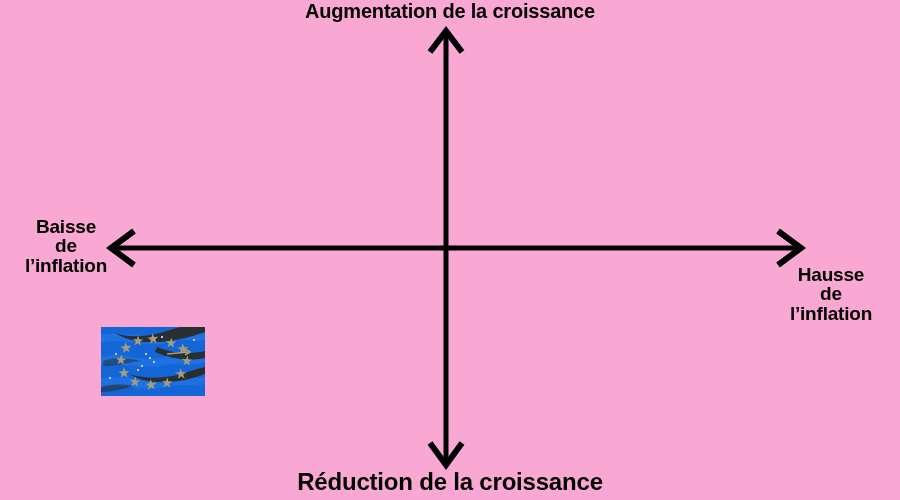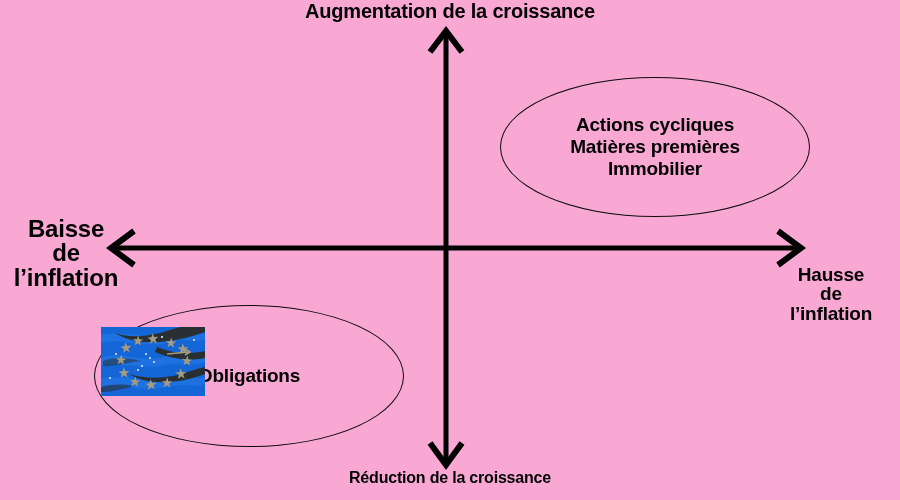--- a/index.html
+++ b/index.html
@@ -39,28 +39,28 @@
     top: 1px;
     width: 900px;
     text-align: center;
     font-size: 20px;
   }
   #label-bottom {
     left: 0;
     top: 470px;
     width: 900px;
     text-align: center;
-    font-size: 16px;
+    font-size: 24px;
   }
   #label-left {
     left: 0px;
     top: 217px;
     width: 132px;
     text-align: center;
-    font-size: 24px;
+    font-size: 19px;
   }
   #label-right {
     left: 762px;
     top: 217px;
     width: 138px;
     text-align: center;
     font-size: 19px;
     margin-top: 48px;
   }
   .axis-label .ln { display: block; }
@@ -133,33 +133,21 @@
     <span class="ln">l’inflation</span>
   </div>
 
   <div class="axis-label" id="label-right">
     <span class="ln">Hausse</span>
     <span class="ln">de</span>
     <span class="ln">l’inflation</span>
   </div>
 
 
-  <div class="ellipse" id="ellipse-cycliques">
-    <div class="ellipse-text">
-      <span class="ln">Actions cycliques</span>
-      <span class="ln">Matières premières</span>
-      <span class="ln">Immobilier</span>
-    </div>
-  </div>
-
-  <div class="ellipse" id="ellipse-obligations">
-    <div class="ellipse-text">
-      <span class="ln">Obligations</span>
-    </div>
-  </div>
+
 
 
   <div id="eu-flag">
     <svg viewBox="0 0 104 69" xmlns="http://www.w3.org/2000/svg">
       <defs>
         <g id="eustar">
           <polygon points="0,-5 1.18,-1.55 4.76,-1.55 1.9,0.6 2.94,4.05 0,1.95 -2.94,4.05 -1.9,0.6 -4.76,-1.55 -1.18,-1.55"></polygon>
         </g>
       </defs>
       <rect x="0" y="0" width="104" height="69" fill="#1466d6"></rect>

